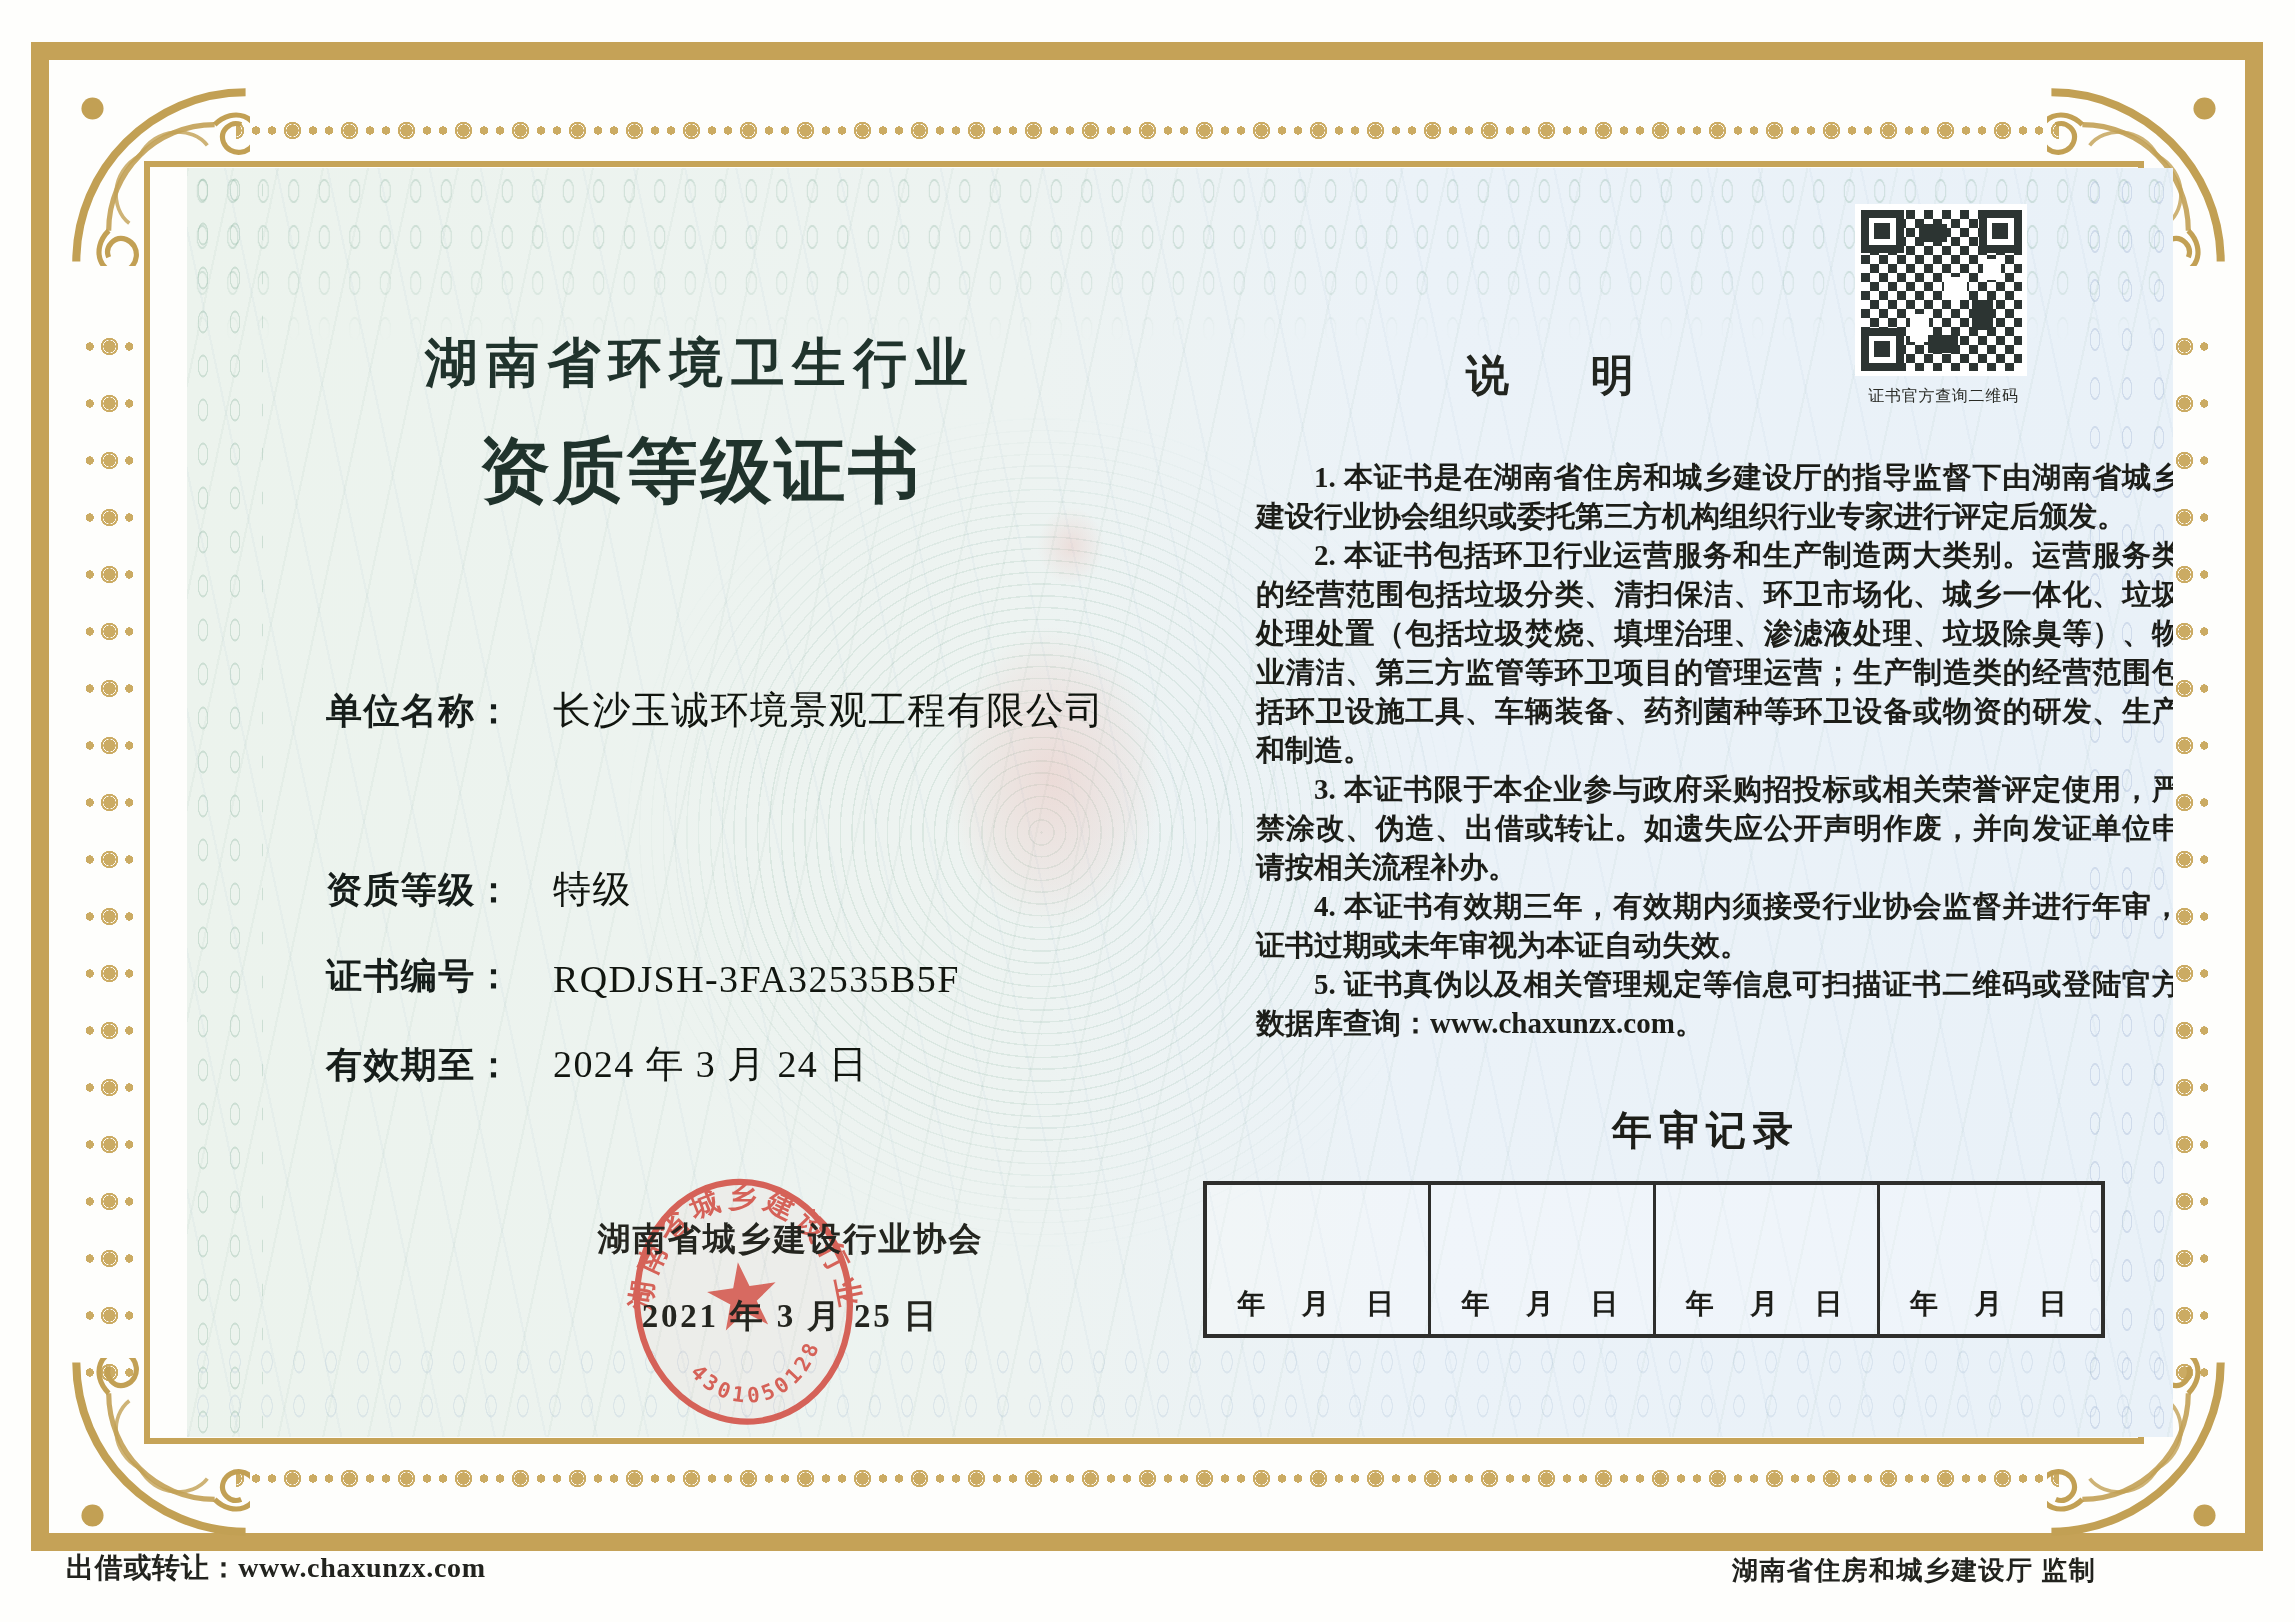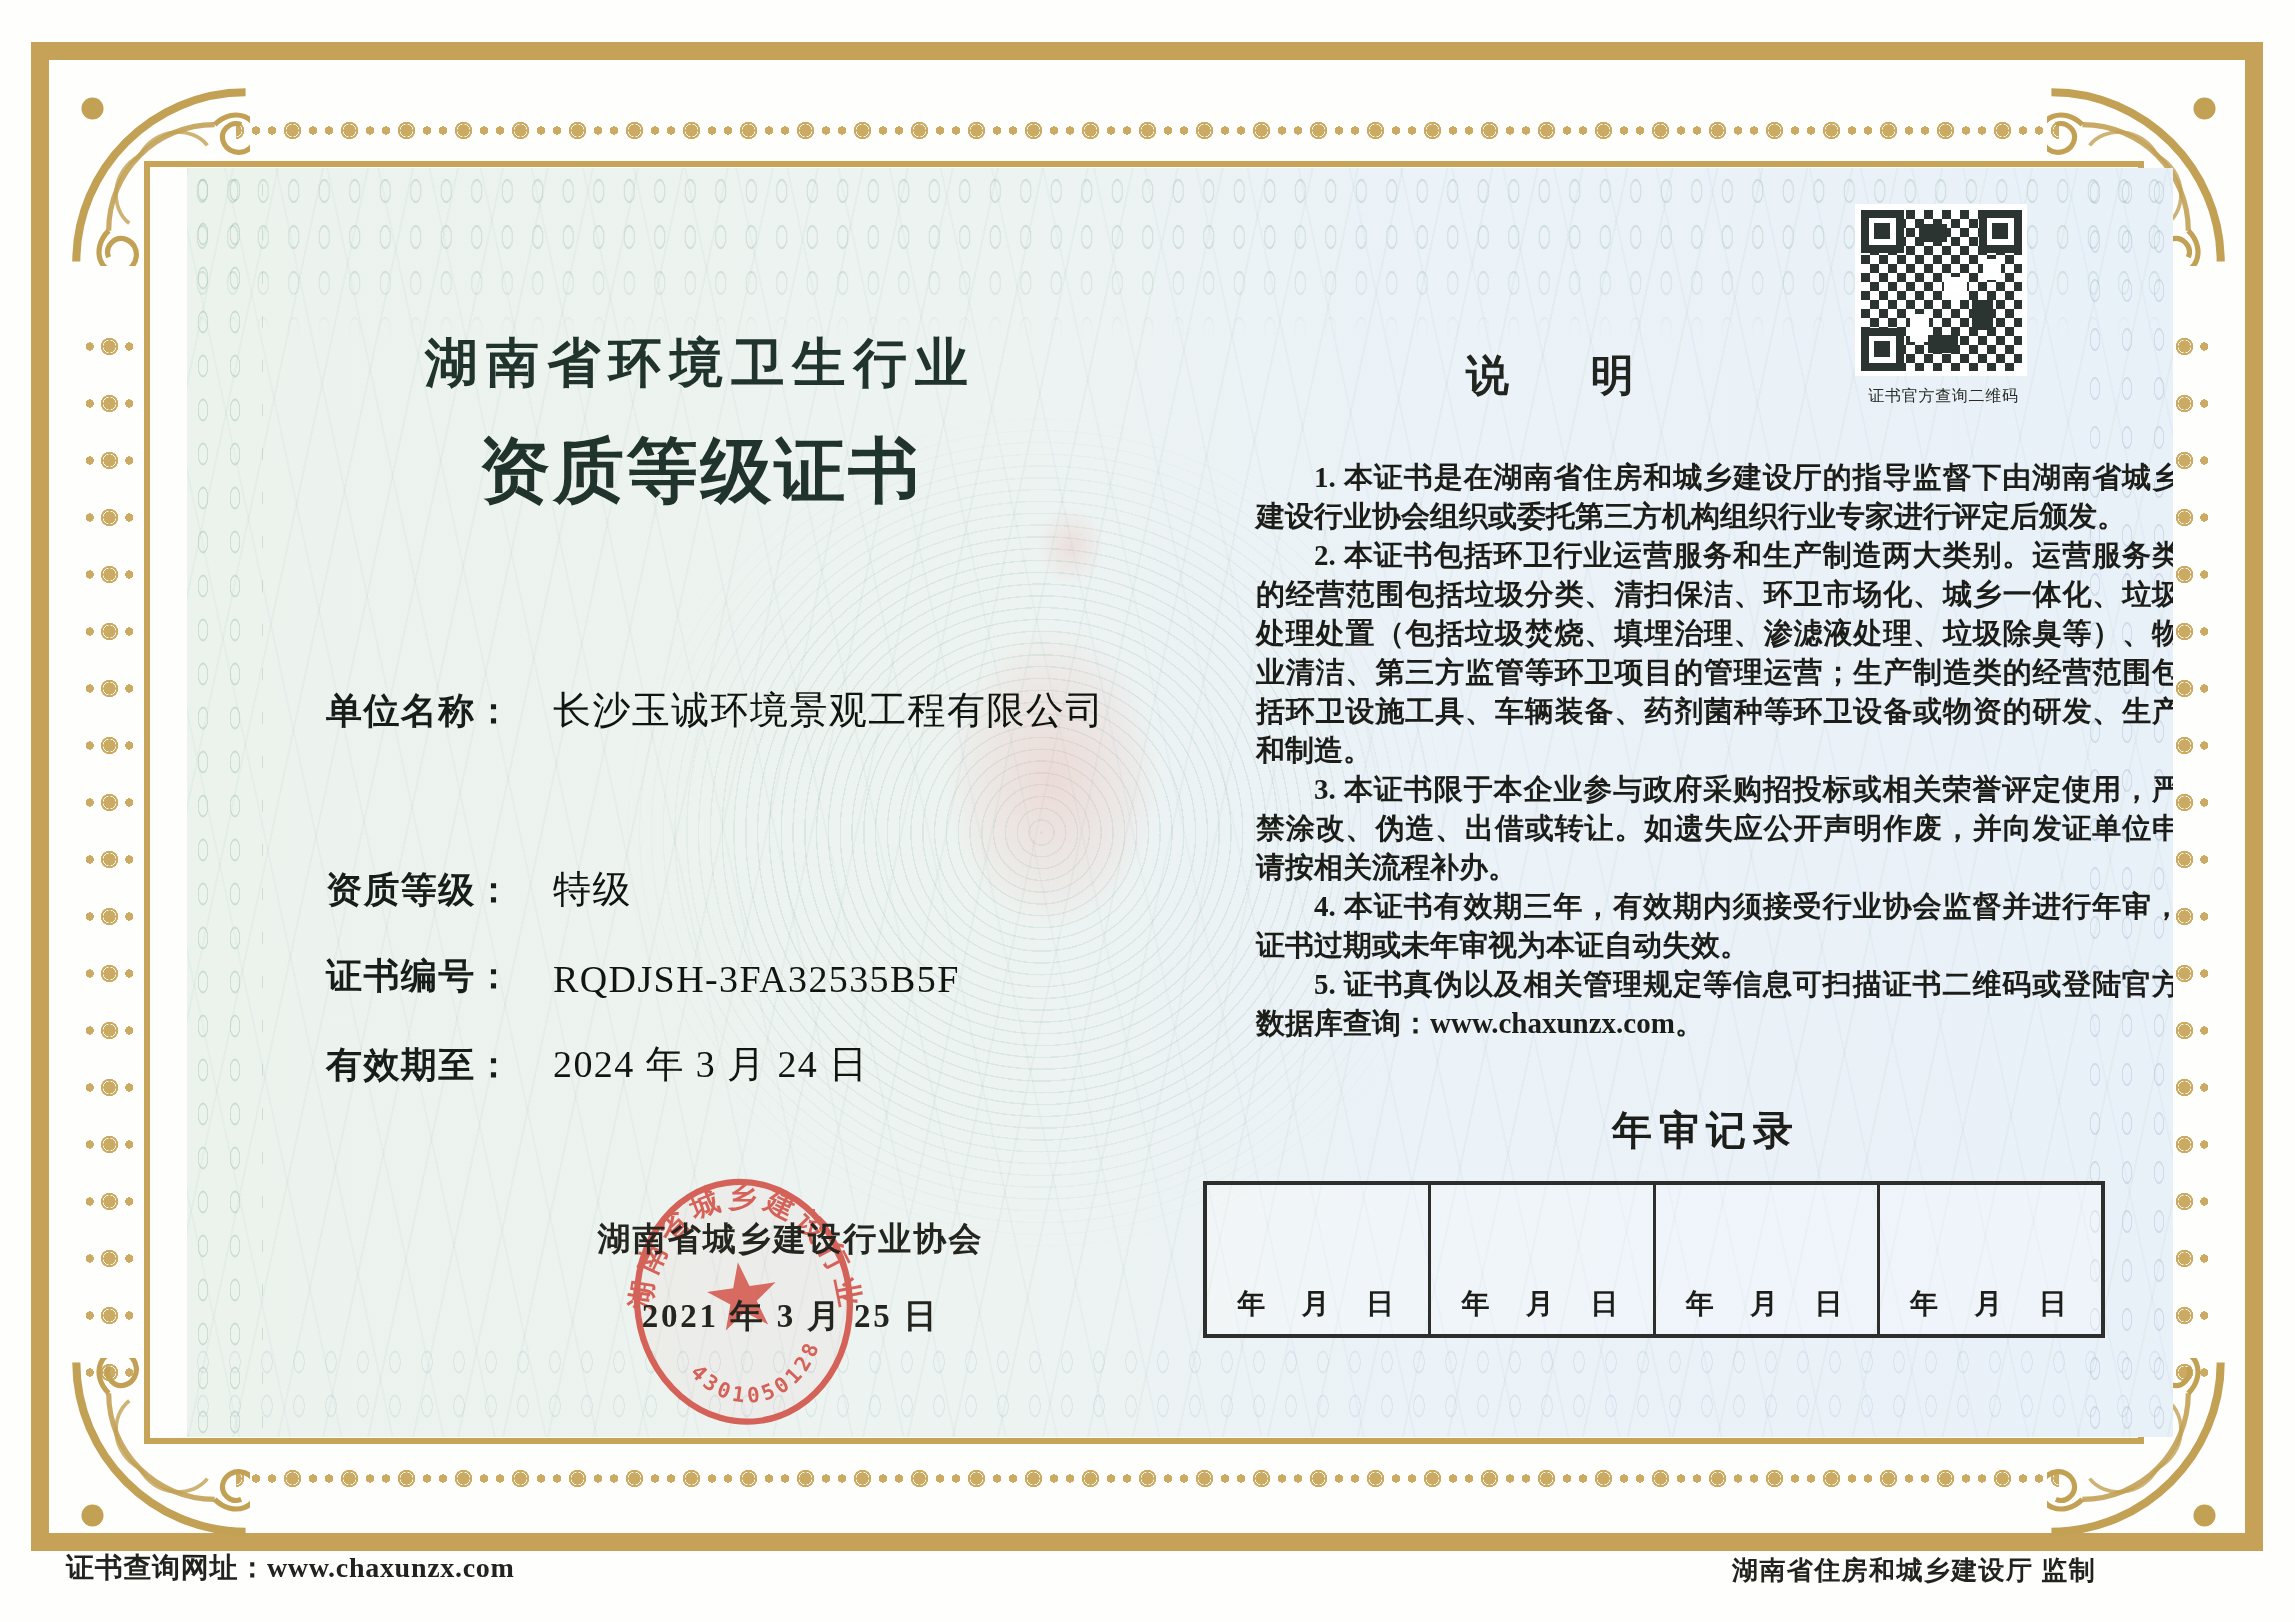--- a/index.html
+++ b/index.html
@@ -251,16 +251,16 @@
 
     <div class="annual-heading">年审记录</div>
     <div class="annual-table">
       <div class="annual-cell">年　月　日</div>
       <div class="annual-cell">年　月　日</div>
       <div class="annual-cell">年　月　日</div>
       <div class="annual-cell">年　月　日</div>
     </div>
   </div>
 
-  <div class="footer-left">证书查询网址：www.chaxunzx.com</div>
+  <div class="footer-left">出借或转让：www.chaxunzx.com</div>
   <div class="footer-right">湖南省住房和城乡建设厅  监制</div>
 </div>
 
 
 </body></html>

